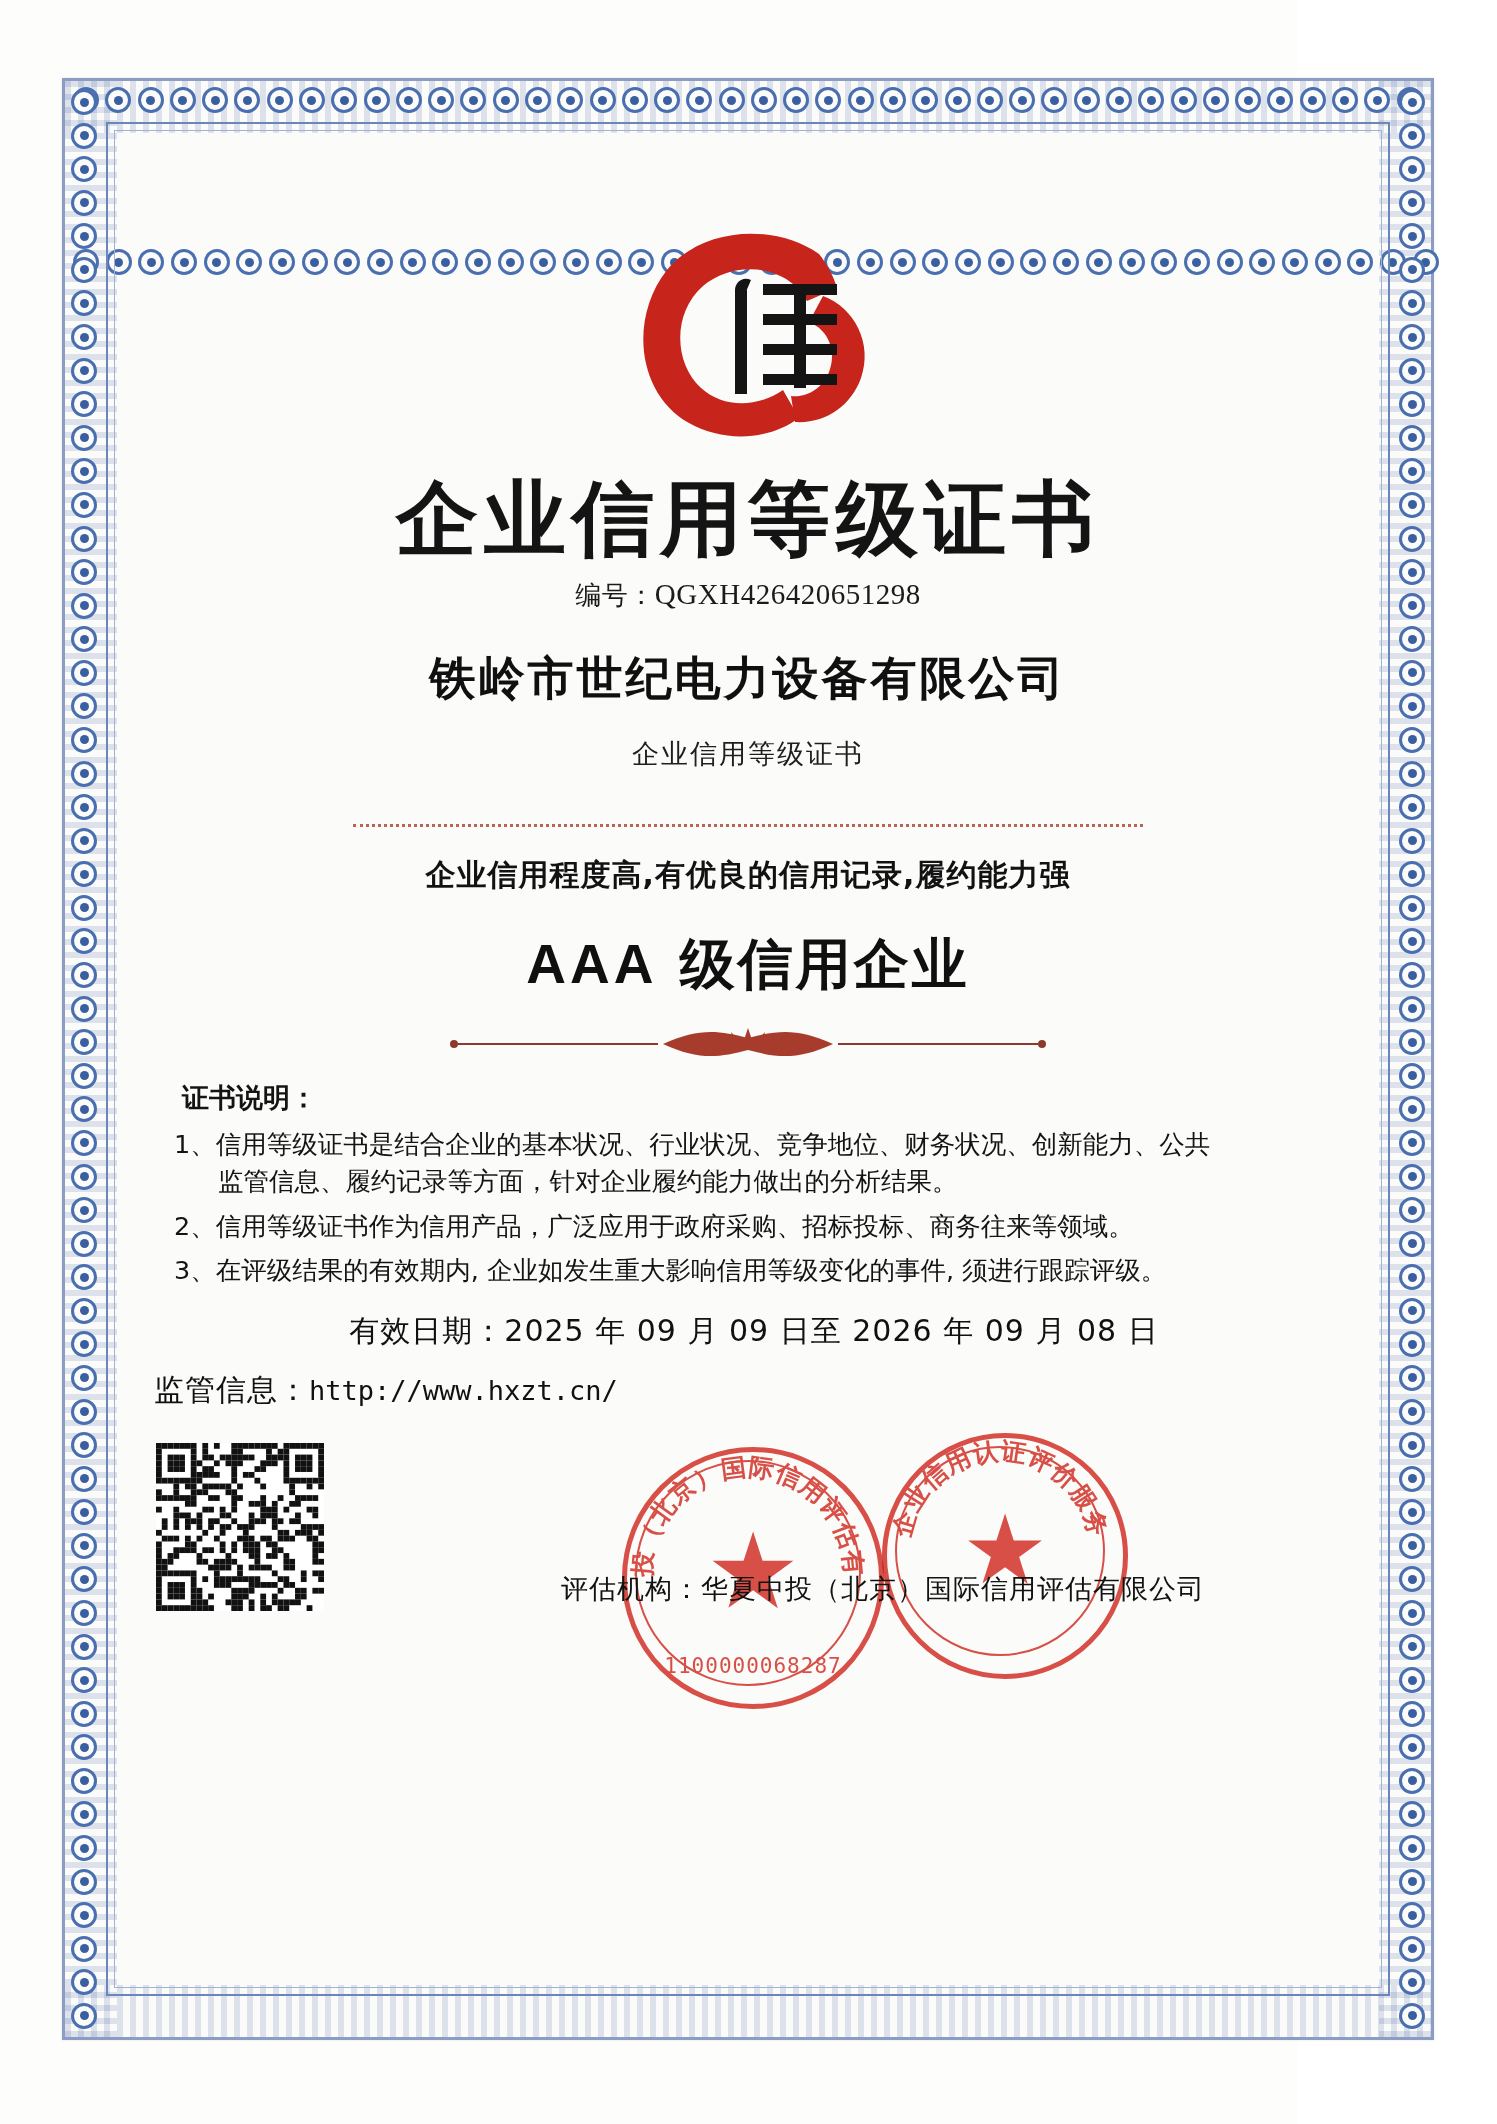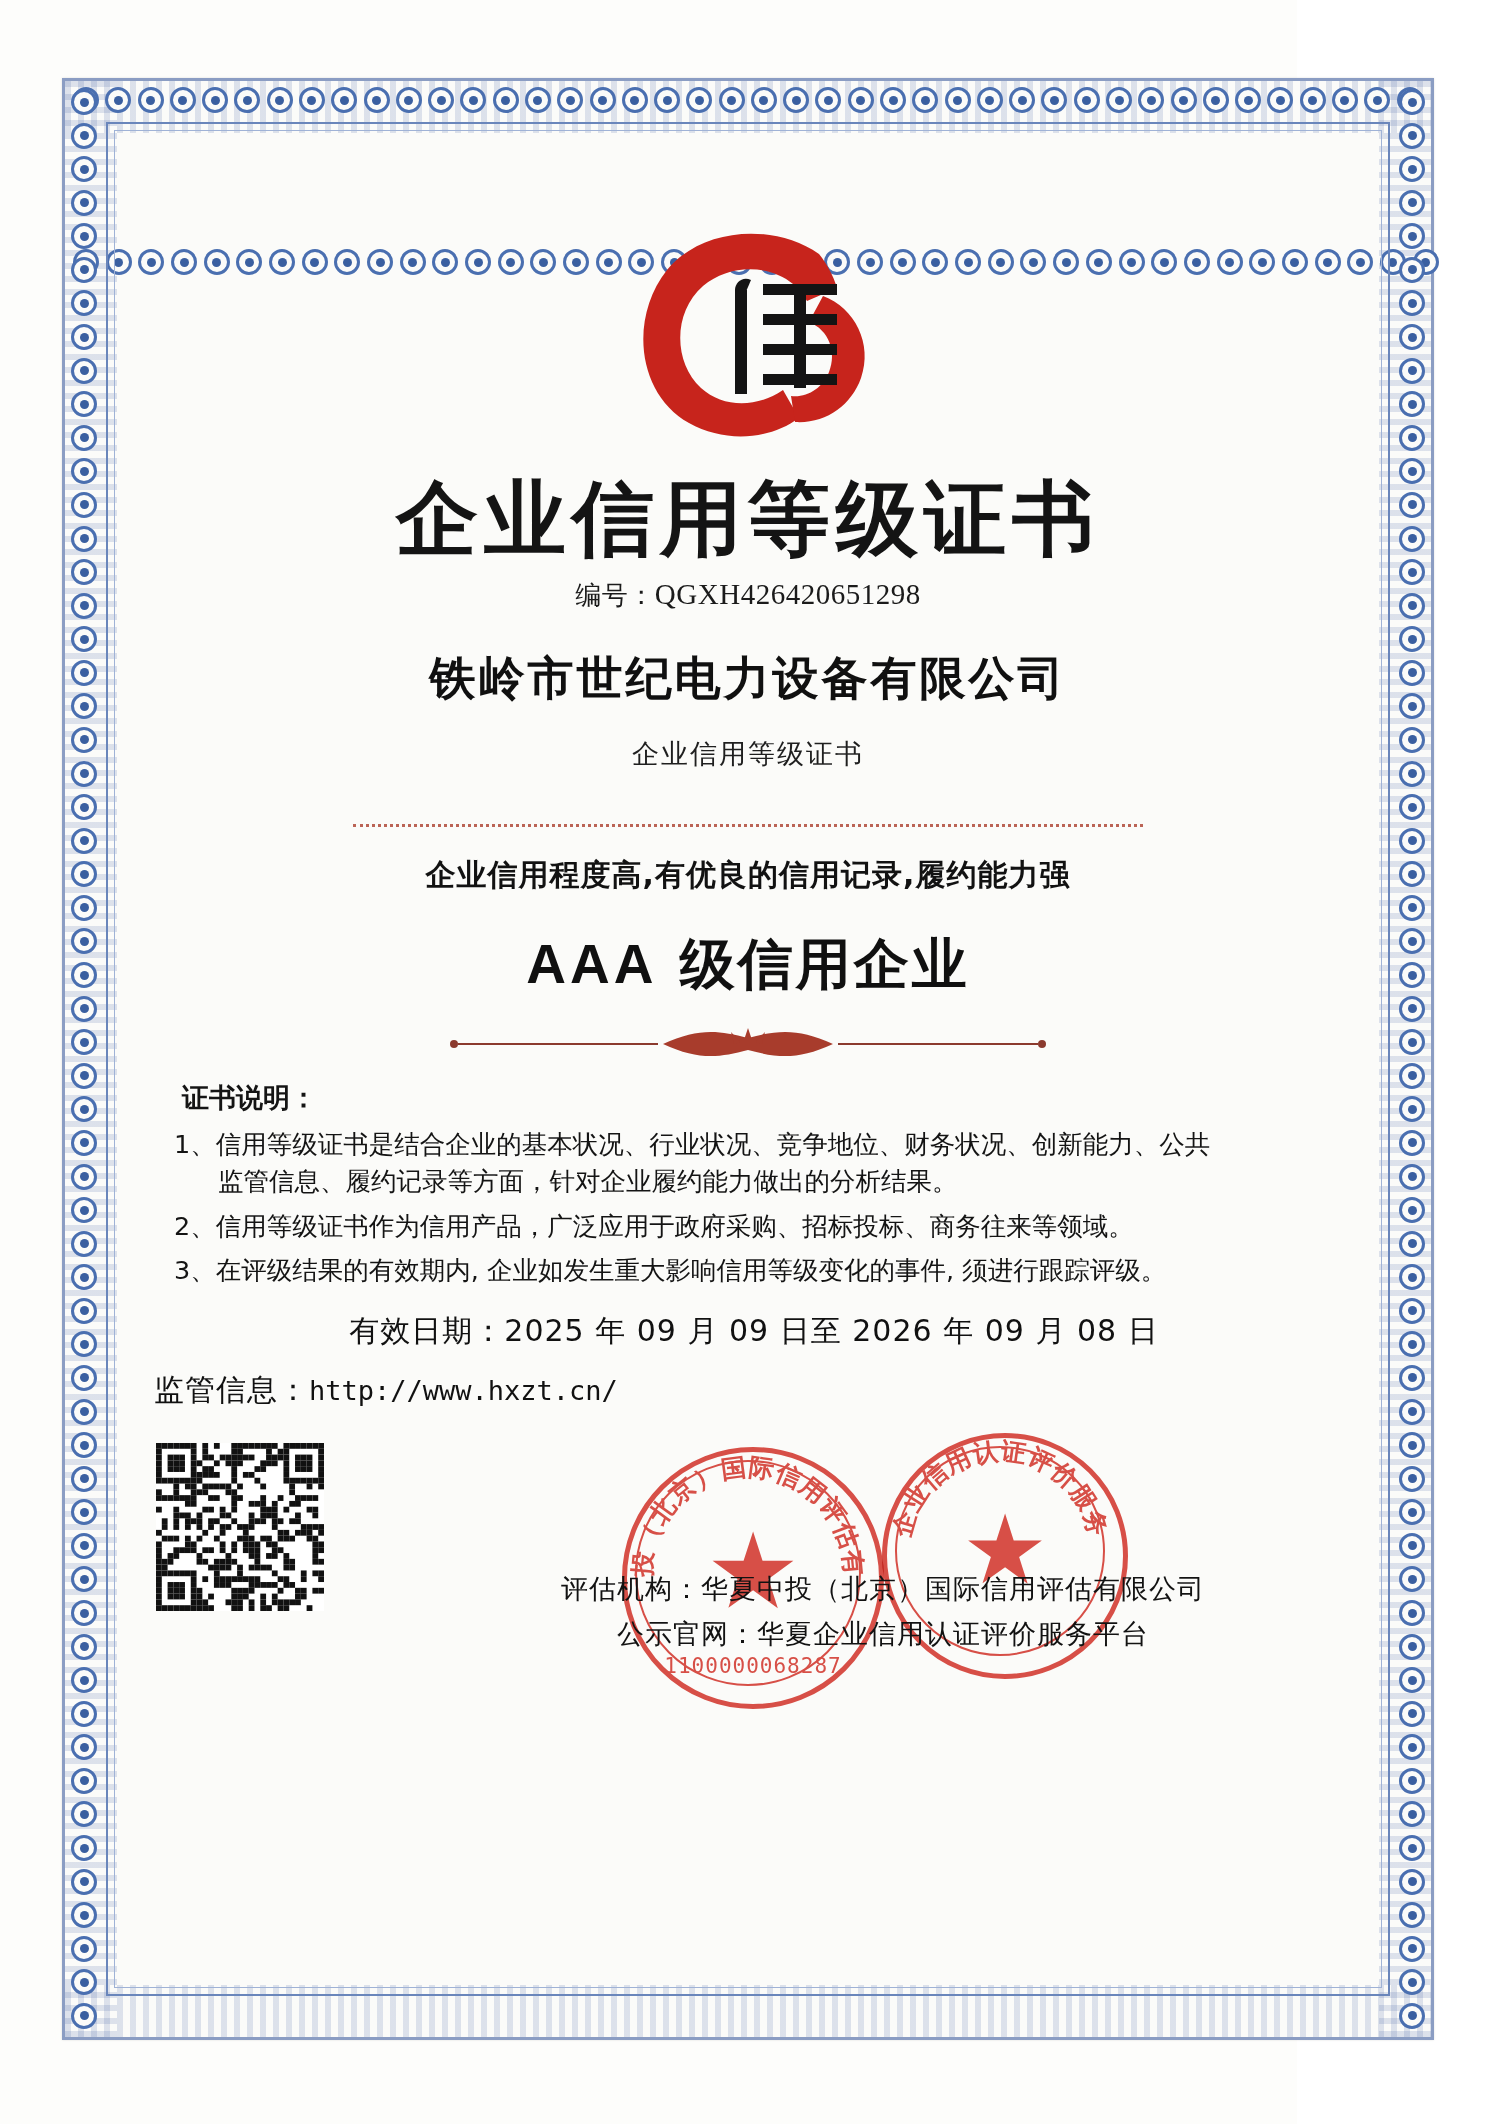--- a/index.html
+++ b/index.html
@@ -1027,20 +1027,19 @@
               <text font-family="'DejaVu Sans', sans-serif" font-size="25" font-weight="700" fill="#d3291f" letter-spacing="1">
                 <textPath href="#arc2" startOffset="50%" text-anchor="middle" id="arc2-text">华夏企业信用认证评价服务平台</textPath>
               </text>
             </svg>
           </div>
           <div class="star">★</div>
         </div>
 
         <div class="issuer-lines">
           <div>评估机构：华夏中投（北京）国际信用评估有限公司</div>
-          <div>公示官网：华夏企业信用认证评价服务平台</div>
         </div>
 
       </div>
 
     </div>
   </div>
 </div>
 
 </body></html>

